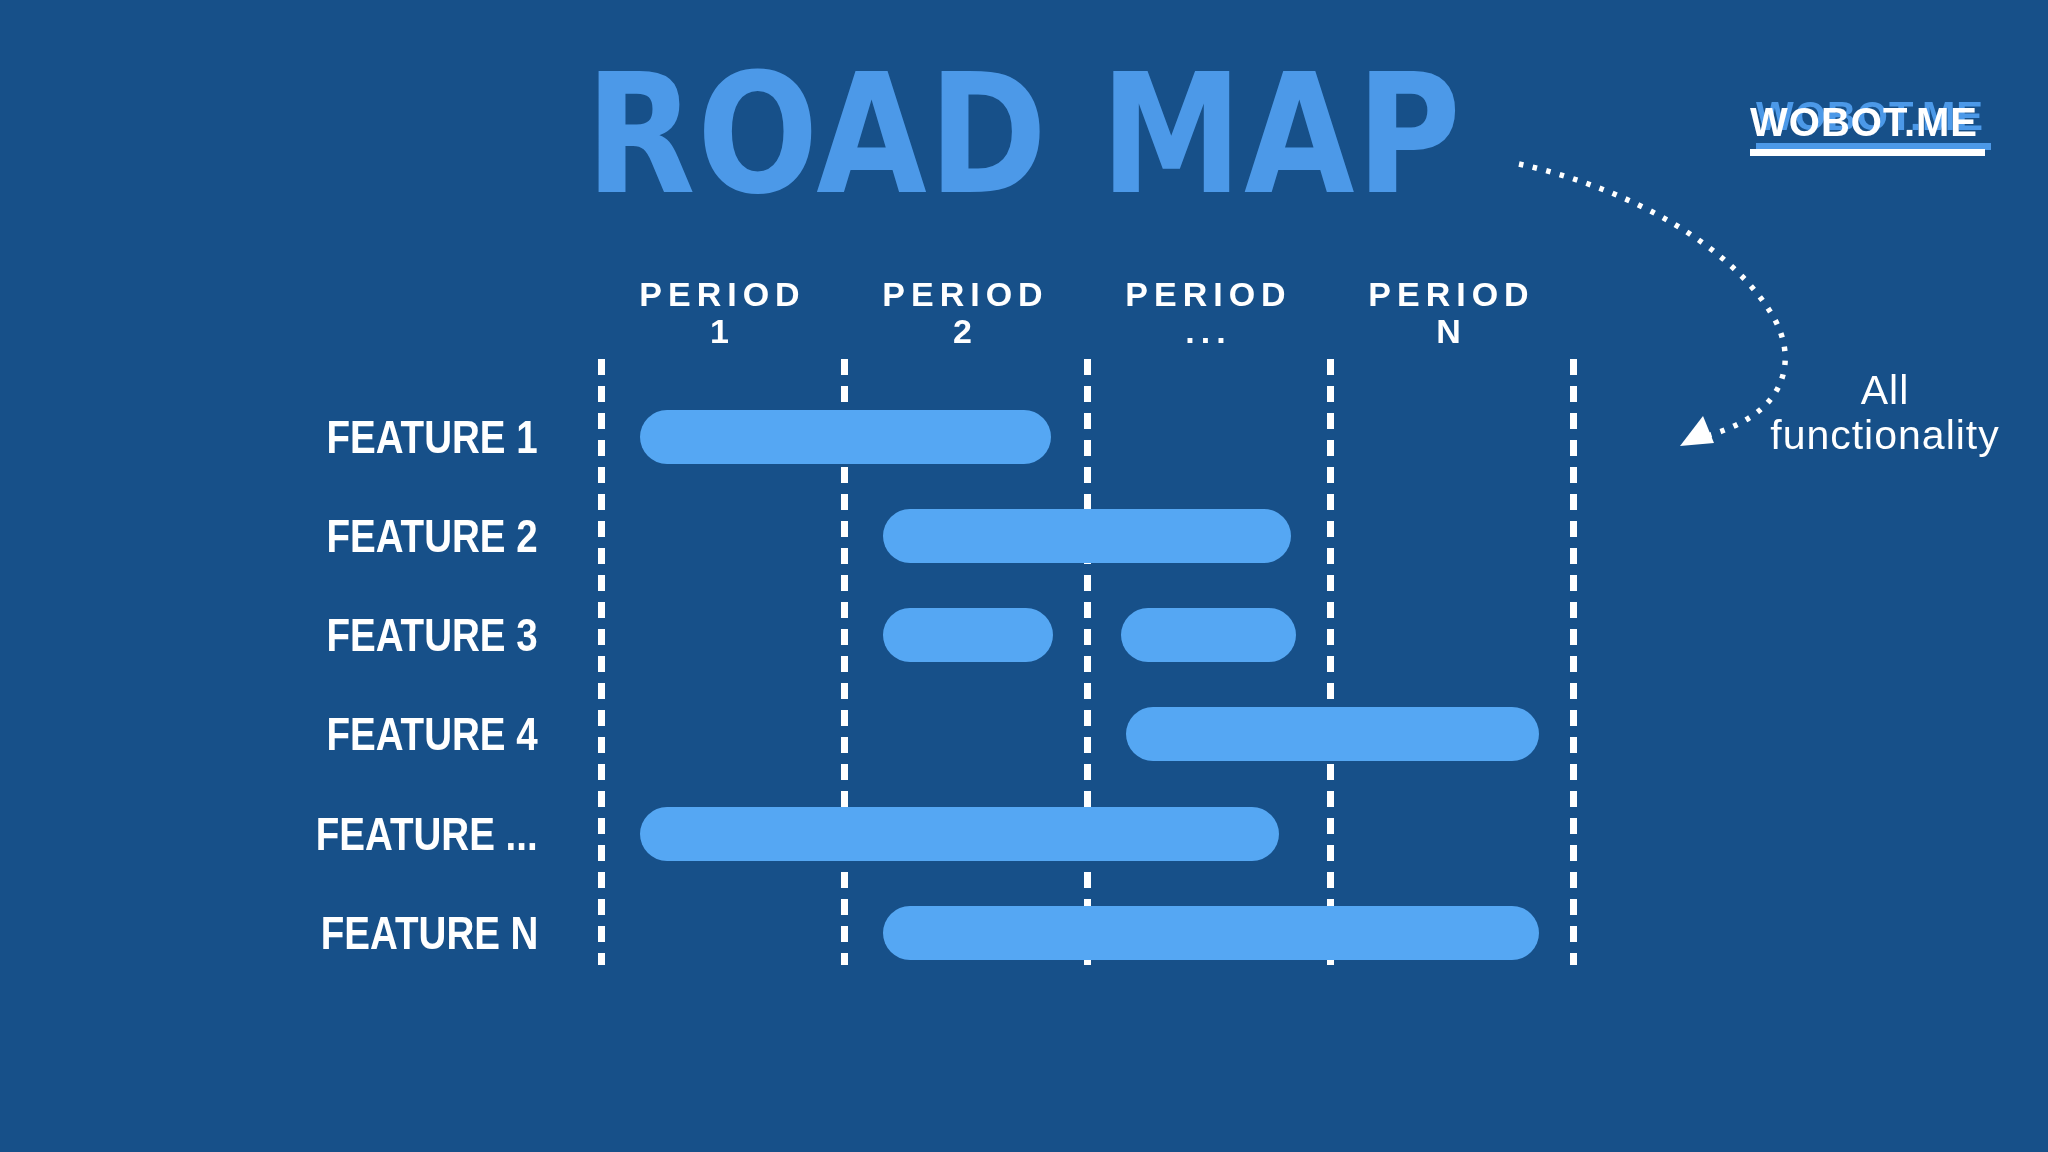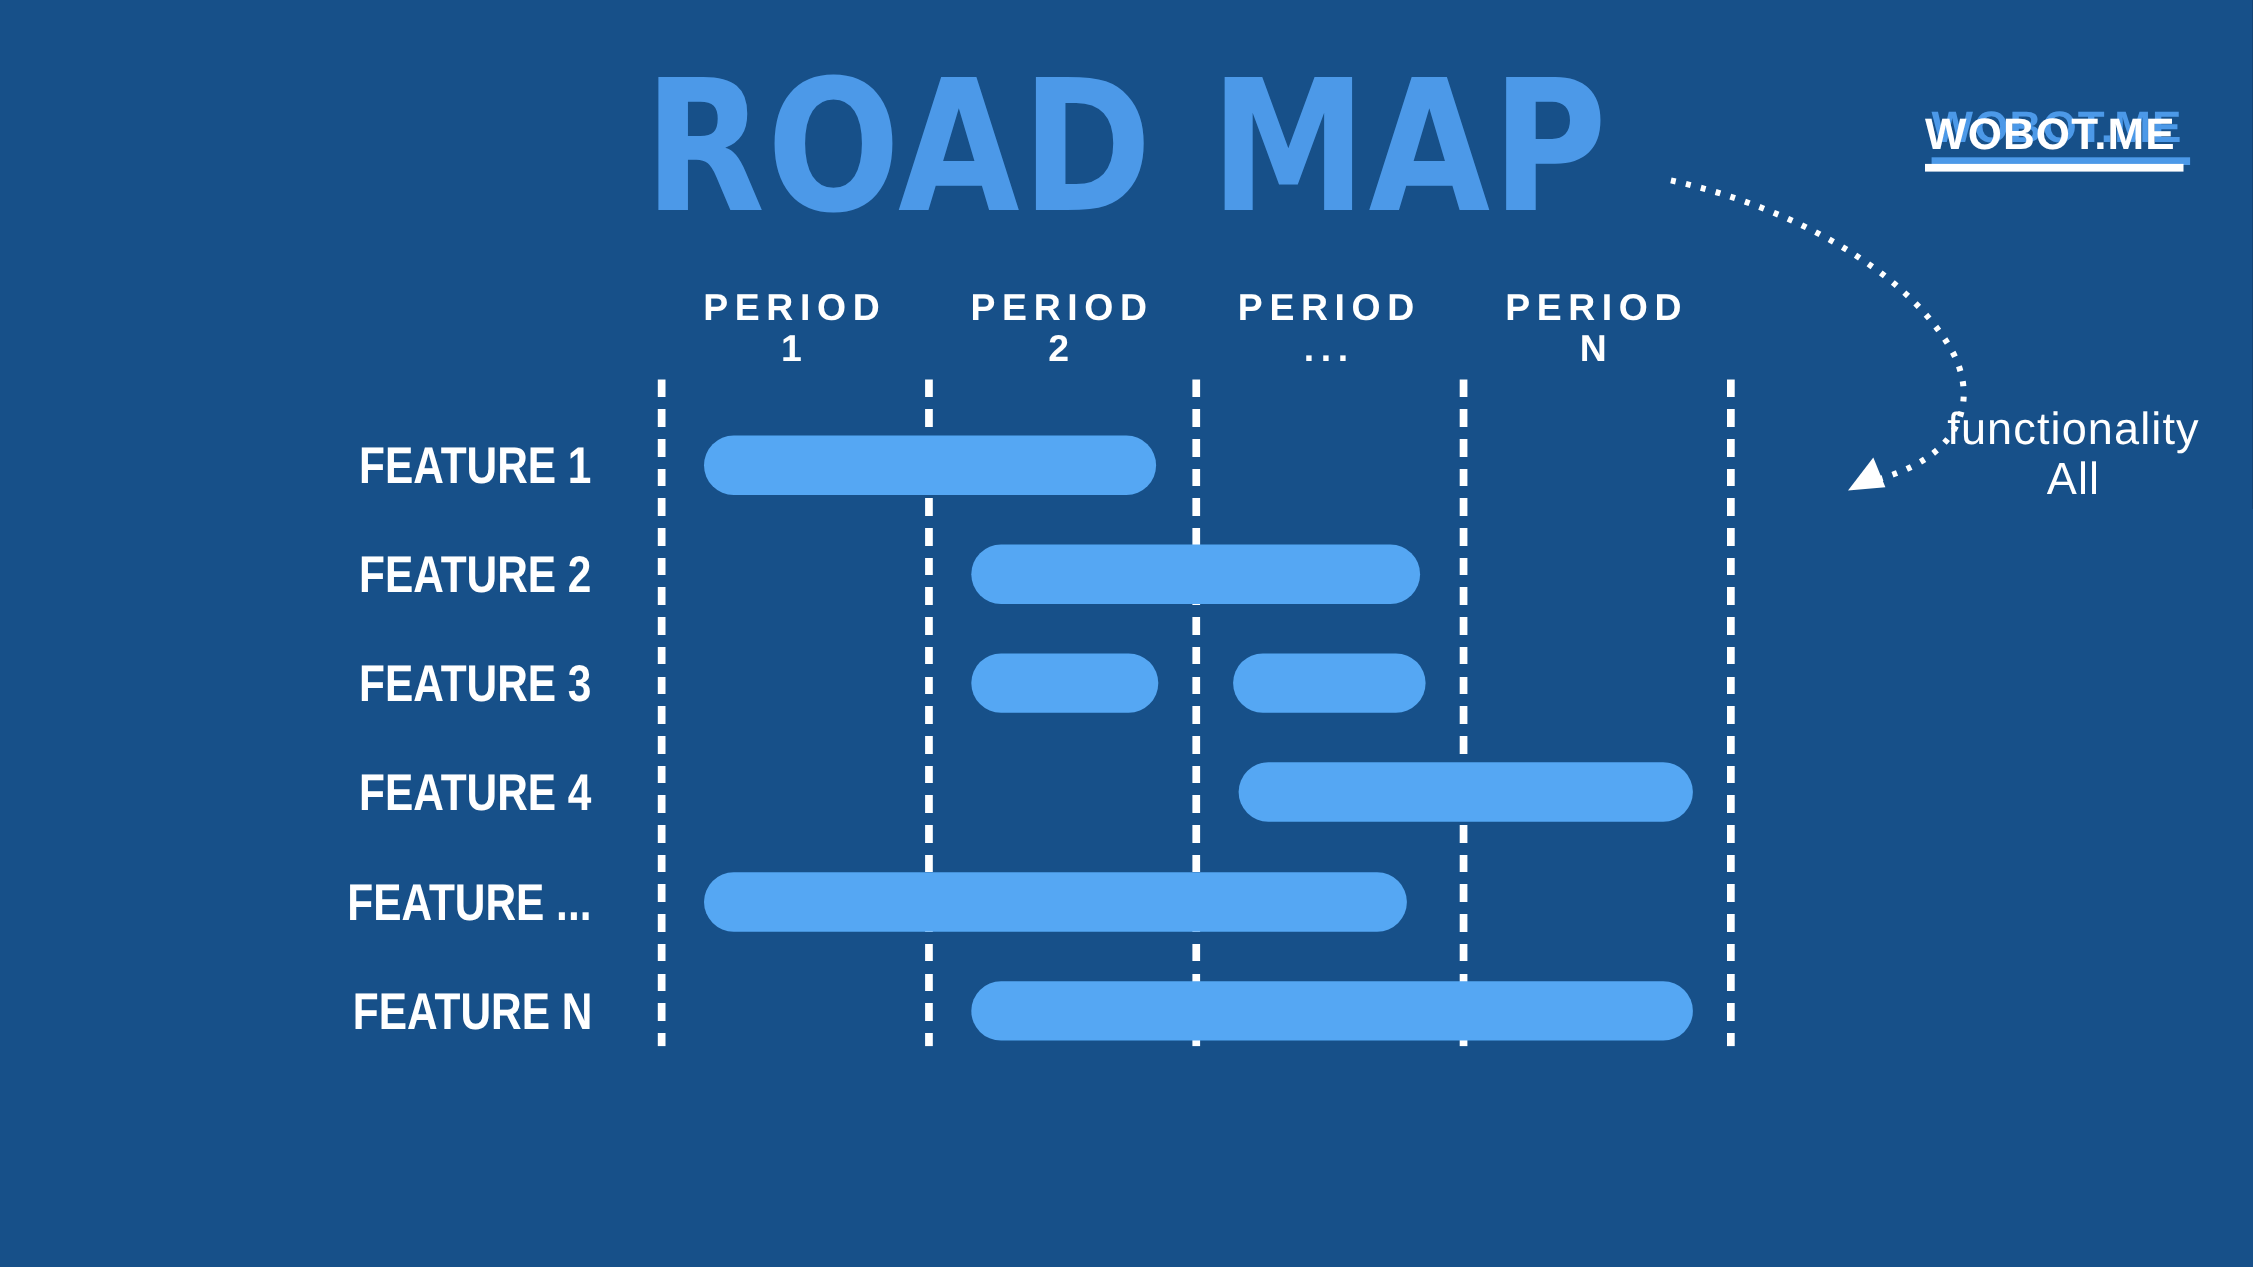--- a/index.html
+++ b/index.html
@@ -40,21 +40,21 @@
     letter-spacing:1px;color:var(--text);
     text-shadow:6px -6px 0 var(--accent);
     white-space:nowrap;
   }
   .logo-underline{
     margin-top:3px;height:7px;width:103%;
     background:var(--text);
     box-shadow:6px -6px 0 var(--accent);
   }
   
-  #gantt{position:absolute;inset:0;}
+  #gantt{position:absolute;inset:0;margin-top:14px;}
   .gridline{
     position:absolute;width:7px;
     background:repeating-linear-gradient(to bottom,var(--text) 0 16px,transparent 16px 27px);
   }
   .period-header{
     position:absolute;width:243px;
     text-align:center;color:var(--text);
     font-weight:bold;font-size:34px;line-height:37px;
     letter-spacing:6px;white-space:nowrap;
   }
@@ -95,22 +95,22 @@
     <div class="logo-text">WOBOT.ME</div>
     <div class="logo-underline"></div>
   </div>
 
   <svg id="arrow-svg" width="2048" height="1152" viewBox="0 0 2048 1152">
     <path d="M 1519 164 C 1628 188 1732 245 1774 318 C 1794 354 1786 388 1760 410 C 1747 421 1730 429 1710 435" fill="none" stroke="#FFFFFF" stroke-width="5.5" stroke-dasharray="4.5 9.5"></path>
     <polygon points="1680,446 1703,416 1714,443" fill="#FFFFFF"></polygon>
   </svg>
 
   <div class="annotation">
+    <div>All</div>
     <div>functionality</div>
-    <div>All</div>
   </div>
 
   <div id="gantt">
       <div class="gridline" style="left: 597.5px; top: 345px; height: 606px;"></div>
       <div class="gridline" style="left: 840.5px; top: 345px; height: 606px;"></div>
       <div class="gridline" style="left: 1083.5px; top: 345px; height: 606px;"></div>
       <div class="gridline" style="left: 1326.5px; top: 345px; height: 606px;"></div>
       <div class="gridline" style="left: 1569.5px; top: 345px; height: 606px;"></div>
       <div class="period-header" style="left: 601px; top: 262px;">
         <div>PERIOD</div>

